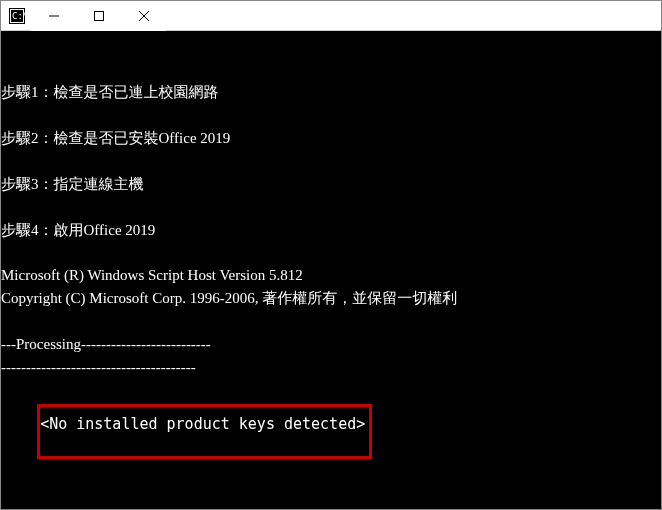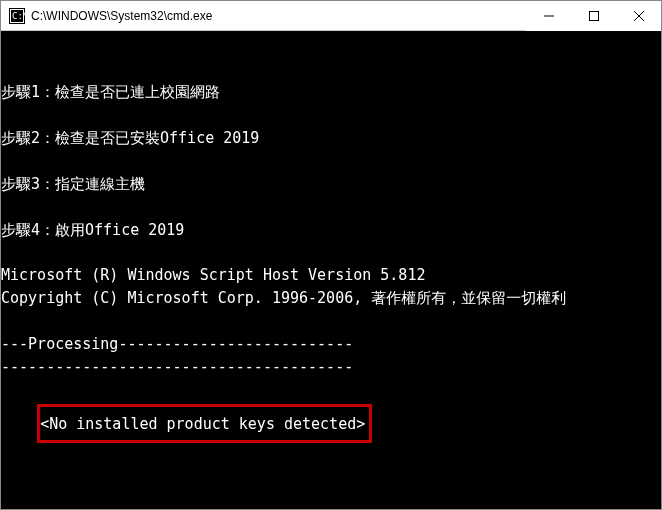--- a/index.html
+++ b/index.html
@@ -4,38 +4,37 @@
 <style>
   * { margin: 0; padding: 0; box-sizing: border-box; }
   body { font-family: "Segoe UI", Tahoma, sans-serif; background: #fff; overflow: hidden; width: 662px; height: 510px; }
   .window { width: 662px; height: 510px; display: flex; flex-direction: column; background: #000; border: 1px solid #888; }
   .titlebar { height: 30px; background: #fff; display: flex; align-items: center; border-bottom: 1px solid #ccc; }
   .title-icon { width: 16px; height: 16px; margin: 0 6px 0 8px; display: flex; align-items: center; justify-content: center; }
   .title-text { flex: 1; font-size: 12px; color: #000; }
   .win-controls { display: flex; height: 100%; }
   .win-btn { width: 45px; height: 30px; display: flex; align-items: center; justify-content: center; font-size: 10px; color: #000; background: #fff; }
   .terminal { flex: 1; background: #000; color: #fff; font-family: "NSimSun", "MingLiU", "Consolas", monospace; font-size: 15px; line-height: 1.53; padding: 4px 0 0 0; overflow: hidden; white-space: pre-wrap; }
-  .terminal .line { min-height: 1em; }
-  .highlight-box { border: 3px solid #c80000; display: inline-block; padding: 6px 4px 4px 0; margin: 2px 0; }
+  .terminal .line { min-height: 1em; font-family: Liberation Serif, serif; }
+  .highlight-box { border: 3px solid #c80000; display: inline-block; padding: 6px 4px 20px 0; margin: 2px 0; }
   .highlight-box .hl-text { color: #fff; }
 </style>
 </head>
 <body>
 
 <div class="window">
   <div class="titlebar">
     <span class="title-icon">
       <svg width="16" height="16" viewBox="0 0 16 16">
         <rect x="0" y="0" width="16" height="16" fill="#000"></rect>
         <rect x="1" y="1" width="14" height="14" fill="#fff"></rect>
         <rect x="2" y="2" width="12" height="12" fill="#000"></rect>
         <text x="3" y="11" font-size="9" fill="#fff" font-family="monospace">C:\</text>
       </svg>
     </span>
-    <span class="title-text">C:\WINDOWS\System32\cmd.exe</span>
     <div class="win-controls">
       <div class="win-btn">
         <svg width="10" height="10" viewBox="0 0 10 10">
             <line x1="0" y1="5" x2="10" y2="5" stroke="#000" stroke-width="1"></line>
           </svg>
       </div>
       <div class="win-btn">
         <svg width="10" height="10" viewBox="0 0 10 10">
             <rect x="0.5" y="0.5" width="9" height="9" fill="none" stroke="#000" stroke-width="1"></rect>
           </svg>

